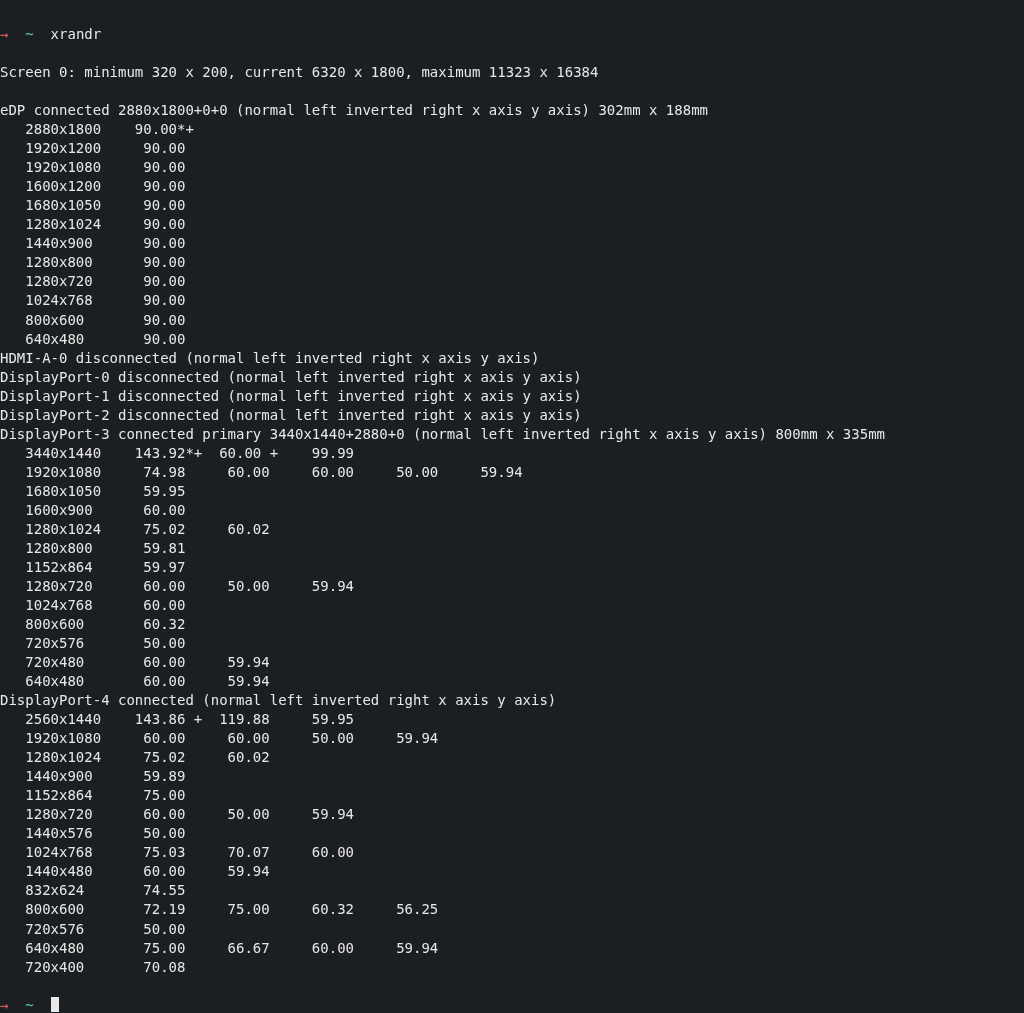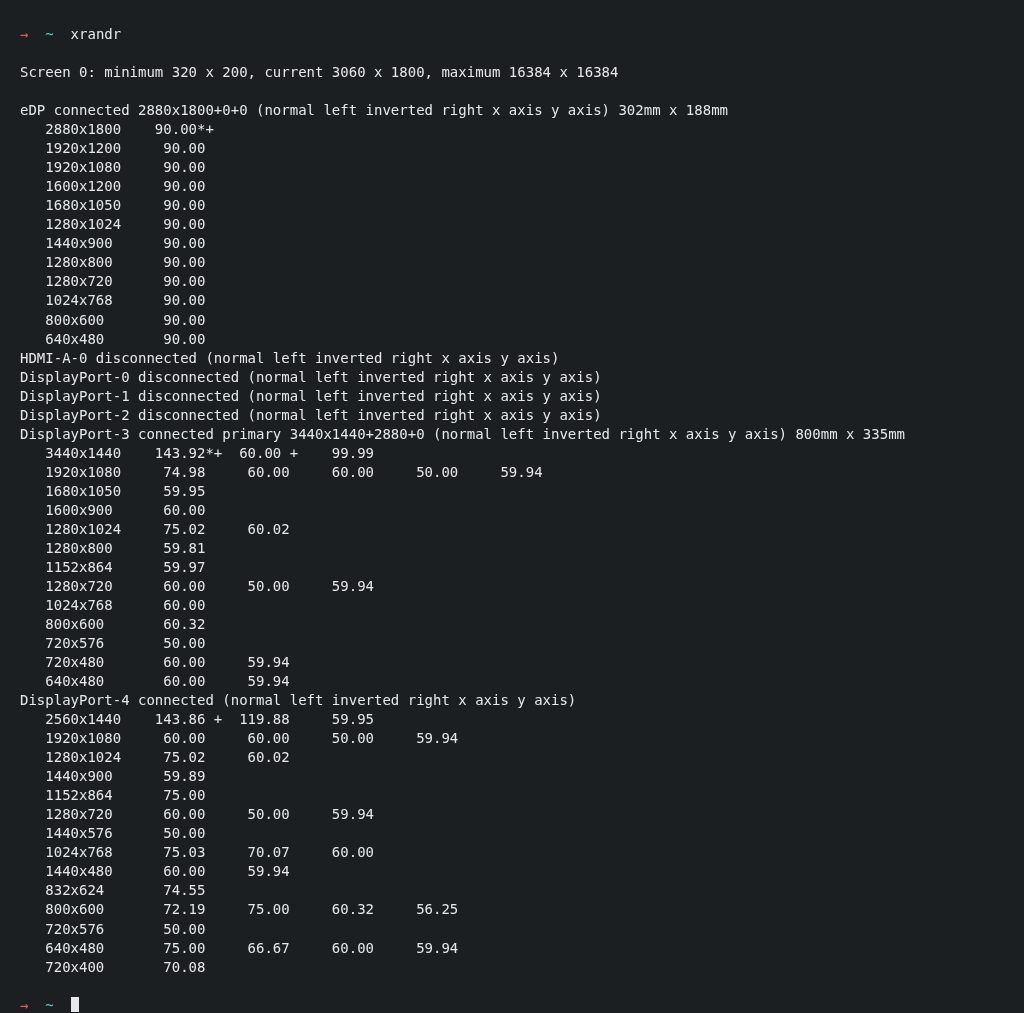--- a/index.html
+++ b/index.html
@@ -14,30 +14,30 @@
     height: 1013px;
     overflow: hidden;
   }
   .terminal {
     padding: 6px 0 0 0;
     white-space: pre;
   }
   .prompt-arrow { color: #e05a4f; }
   .prompt-tilde { color: #58c6c4; }
   .cmd { color: #e8e8e8; }
-  .line { white-space: pre; padding-left: 20px; }
+  .line { white-space: pre; }
   .cursor {
     display: inline-block;
     width: 8px;
     height: 15px;
     background: #e8e8e8;
     vertical-align: -2px;
   }
 </style>
 </head>
 <body>
 
 <div class="terminal">
 <div class="line"><span class="prompt-arrow">→</span>  <span class="prompt-tilde">~</span>  <span class="cmd">xrandr</span></div>
-<div class="line">Screen 0: minimum 320 x 200, current 3060 x 1800, maximum 16384 x 16384</div>
+<div class="line">Screen 0: minimum 320 x 200, current 6320 x 1800, maximum 11323 x 16384</div>
 <div id="outputs"><div class="line">eDP connected 2880x1800+0+0 (normal left inverted right x axis y axis) 302mm x 188mm</div><div class="line">   2880x1800    90.00*+   </div><div class="line">   1920x1200     90.00    </div><div class="line">   1920x1080     90.00    </div><div class="line">   1600x1200     90.00    </div><div class="line">   1680x1050     90.00    </div><div class="line">   1280x1024     90.00    </div><div class="line">   1440x900      90.00    </div><div class="line">   1280x800      90.00    </div><div class="line">   1280x720      90.00    </div><div class="line">   1024x768      90.00    </div><div class="line">   800x600       90.00    </div><div class="line">   640x480       90.00    </div><div class="line">HDMI-A-0 disconnected (normal left inverted right x axis y axis)</div><div class="line">DisplayPort-0 disconnected (normal left inverted right x axis y axis)</div><div class="line">DisplayPort-1 disconnected (normal left inverted right x axis y axis)</div><div class="line">DisplayPort-2 disconnected (normal left inverted right x axis y axis)</div><div class="line">DisplayPort-3 connected primary 3440x1440+2880+0 (normal left inverted right x axis y axis) 800mm x 335mm</div><div class="line">   3440x1440    143.92*+  60.00 +    99.99    </div><div class="line">   1920x1080     74.98     60.00     60.00     50.00     59.94    </div><div class="line">   1680x1050     59.95    </div><div class="line">   1600x900      60.00    </div><div class="line">   1280x1024     75.02     60.02    </div><div class="line">   1280x800      59.81    </div><div class="line">   1152x864      59.97    </div><div class="line">   1280x720      60.00     50.00     59.94    </div><div class="line">   1024x768      60.00    </div><div class="line">   800x600       60.32    </div><div class="line">   720x576       50.00    </div><div class="line">   720x480       60.00     59.94    </div><div class="line">   640x480       60.00     59.94    </div><div class="line">DisplayPort-4 connected (normal left inverted right x axis y axis)</div><div class="line">   2560x1440    143.86 +  119.88     59.95    </div><div class="line">   1920x1080     60.00     60.00     50.00     59.94    </div><div class="line">   1280x1024     75.02     60.02    </div><div class="line">   1440x900      59.89    </div><div class="line">   1152x864      75.00    </div><div class="line">   1280x720      60.00     50.00     59.94    </div><div class="line">   1440x576      50.00    </div><div class="line">   1024x768      75.03     70.07     60.00    </div><div class="line">   1440x480      60.00     59.94    </div><div class="line">   832x624       74.55    </div><div class="line">   800x600       72.19     75.00     60.32     56.25    </div><div class="line">   720x576       50.00    </div><div class="line">   640x480       75.00     66.67     60.00     59.94    </div><div class="line">   720x400       70.08    </div></div>
 <div class="line"><span class="prompt-arrow">→</span>  <span class="prompt-tilde">~</span>  <span class="cursor"></span></div>
 </div>
 
 </body></html>

